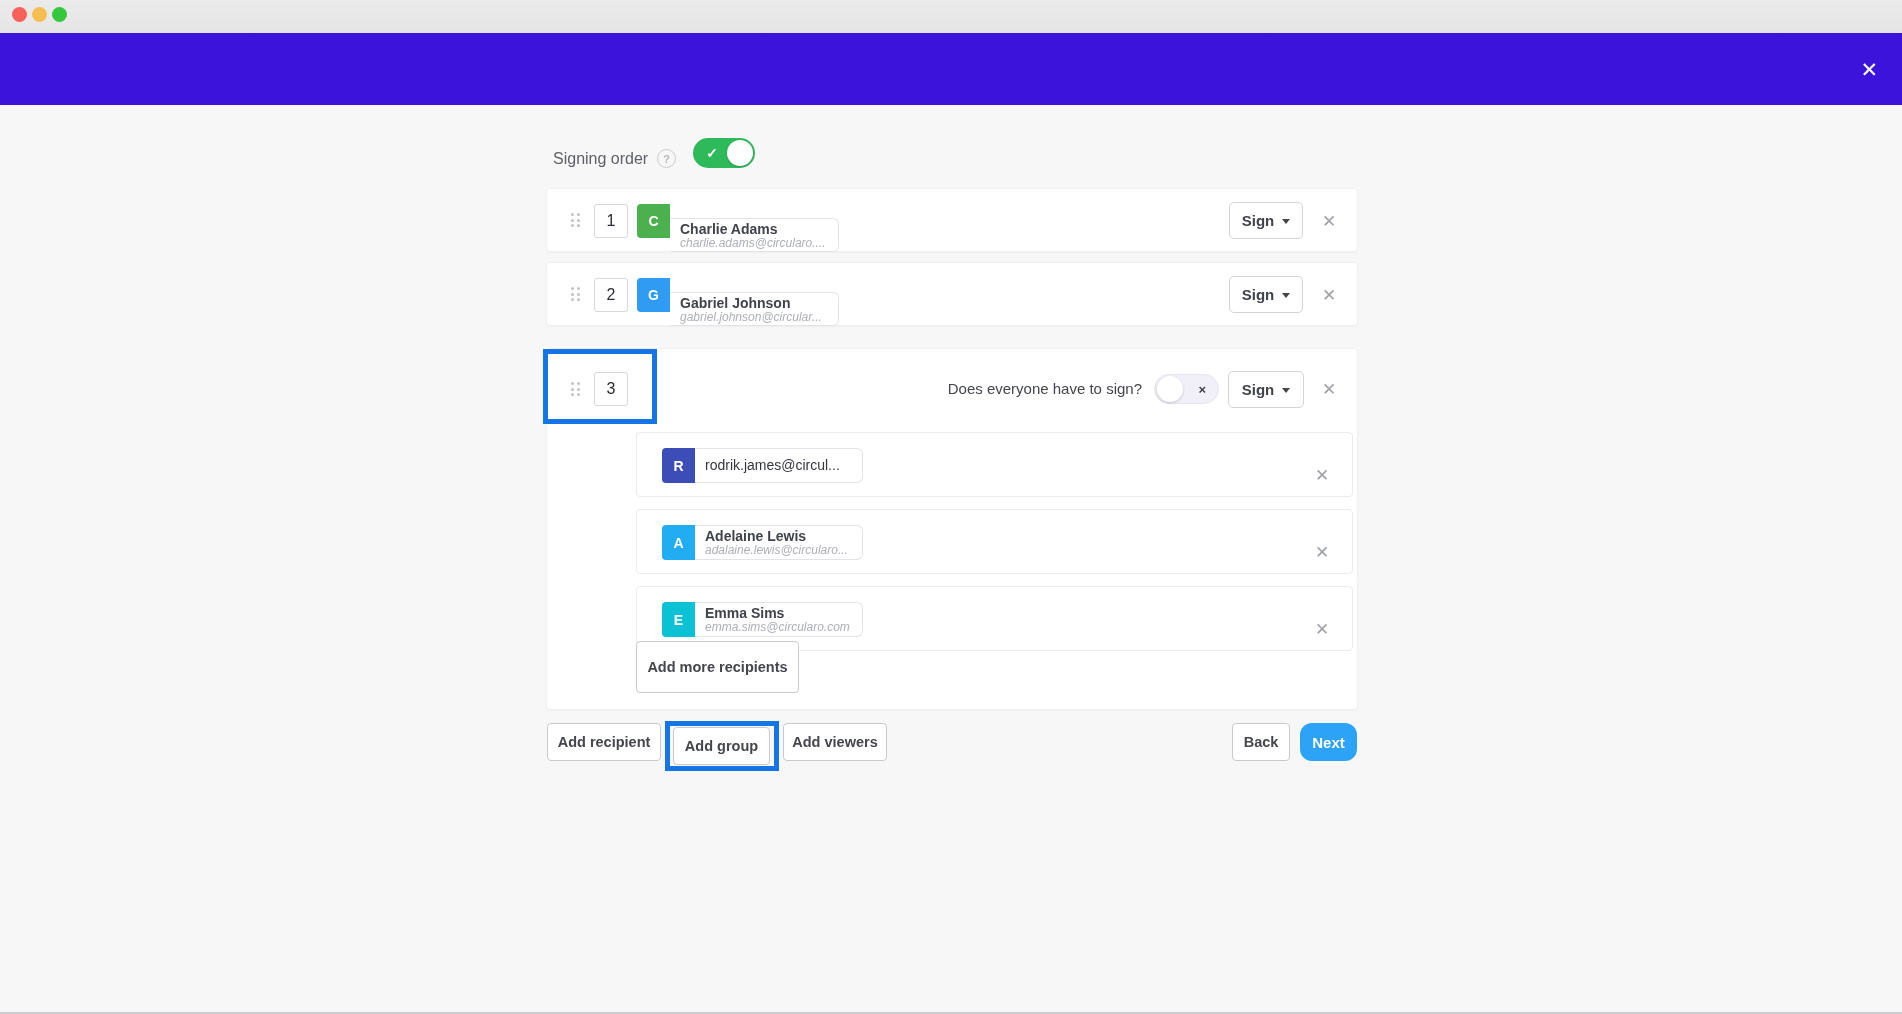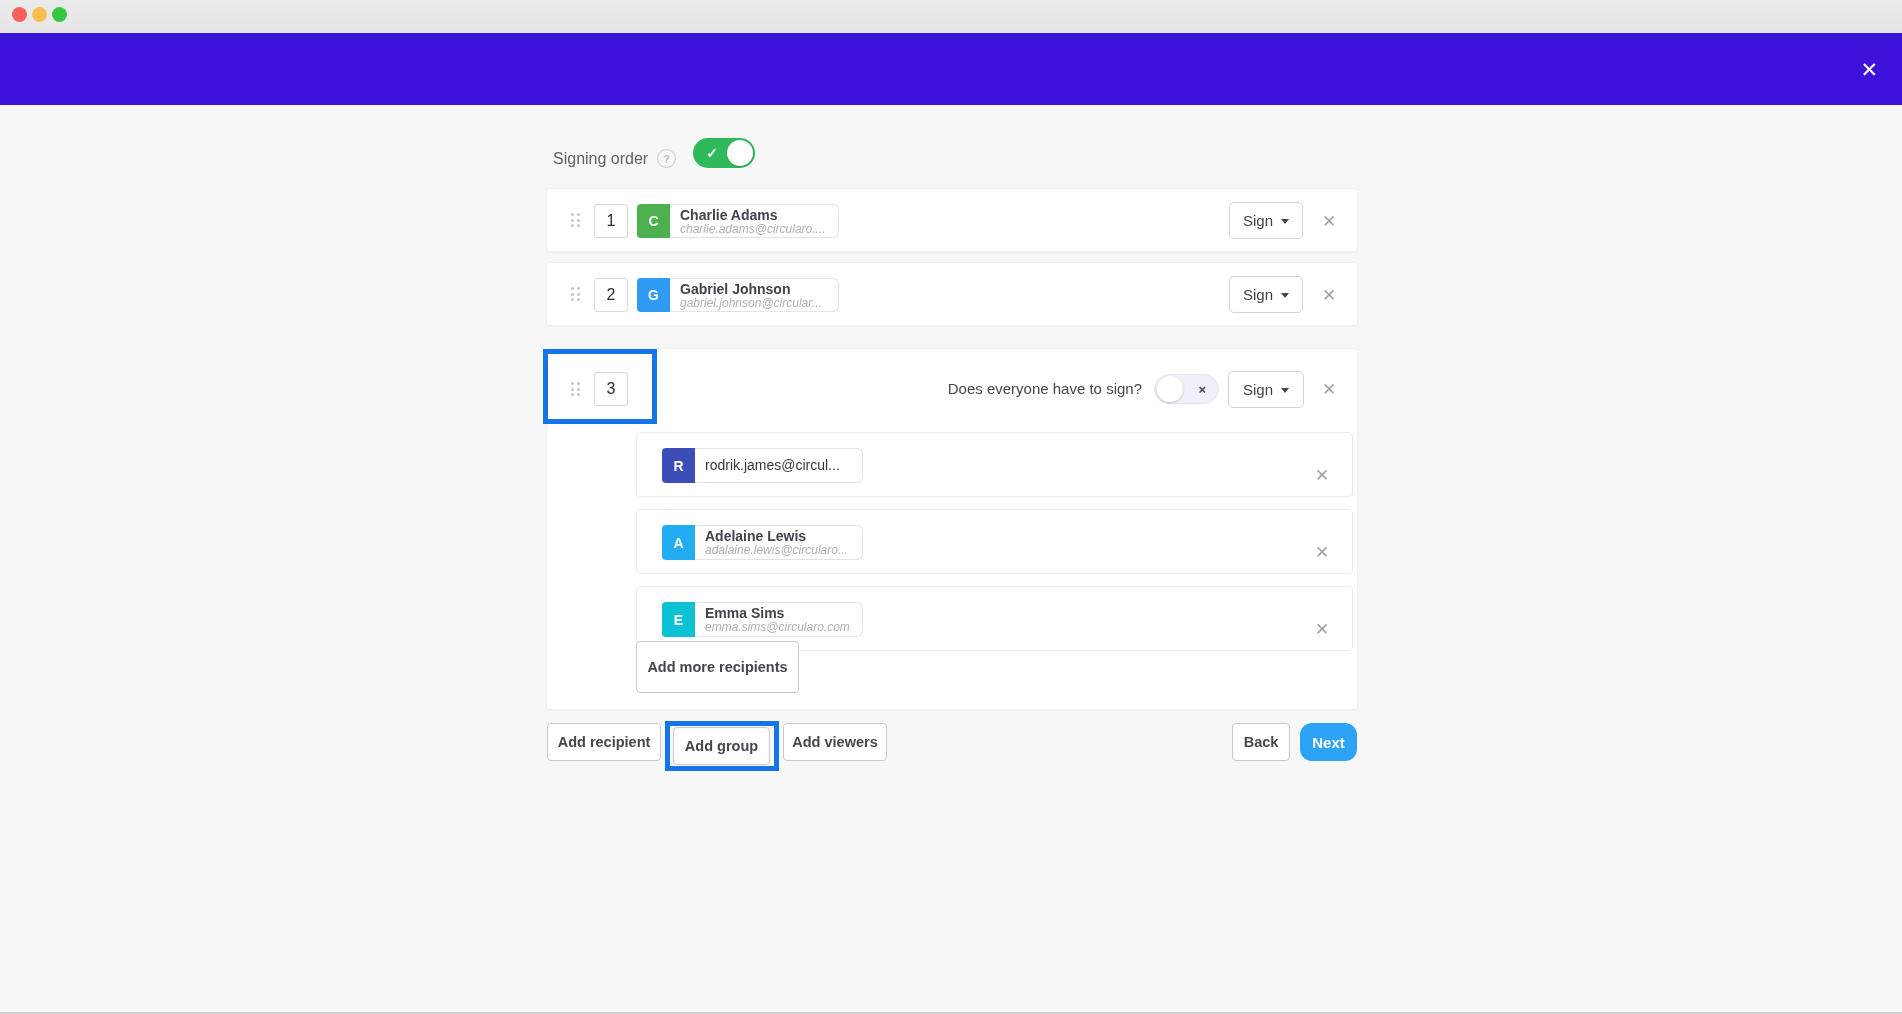--- a/index.html
+++ b/index.html
@@ -37,26 +37,26 @@
   .group{top:348px; height:362px;}
 
   .drag{position:absolute; left:24px; top:50%; transform:translateY(-50%); display:grid; grid-template-columns:3px 3px; gap:2.5px;}
   .drag i{width:3px; height:3px; border-radius:50%; background:#BFC2C8;}
   .group .drag{top:40px;}
 
   .num-box{position:absolute; left:47px; top:15px; width:34px; height:34px; border:1px solid #D8D9DD; border-radius:3px; background:#fff; font-size:16px; color:#2B2E34; display:flex; align-items:center; justify-content:center;}
   .group .num-box{top:23px;}
 
   .avatar{position:absolute; left:90px; top:15px; width:33px; height:34px; border-radius:4px 0 0 4px; color:#fff; font-size:14px; font-weight:700; display:flex; align-items:center; justify-content:center;}
-  .name-box{position:absolute; left:123px; top:15px; width:169px; height:34px; border:1px solid #E2E3E7; border-left:none; border-radius:0 6px 6px 0; background:#fff; padding:3px 8px 0 10px; overflow:hidden;}
+  .name-box{position:absolute; left:123px; top:29px; width:169px; height:34px; border:1px solid #E2E3E7; border-left:none; border-radius:0 6px 6px 0; background:#fff; padding:3px 8px 0 10px; overflow:hidden;}
   .name{font-size:14px; font-weight:700; color:#3F434B; line-height:15px; white-space:nowrap;}
   .email{font-size:12px; color:#ACAFB6; line-height:13px; white-space:nowrap;font-style:italic;}
 
   .sign-btn{position:absolute; left:682px; top:13px; width:74px; height:37px; border:1px solid #D3D4D8; border-radius:5px; background:#fff; display:flex; align-items:center; justify-content:center; cursor:pointer;}
-  .sign-btn .lbl{font-size:15px; font-weight:400; color:#3F434B;}
+  .sign-btn .lbl{font-size:15px; font-weight:700; color:#3F434B;}
   .caret{width:0; height:0; border-left:4.5px solid transparent; border-right:4.5px solid transparent; border-top:5.5px solid #43464D; margin-left:8px; margin-top:2px;}
   .row-x{position:absolute; left:770px; top:0; width:24px; height:64px; display:flex; align-items:center; justify-content:center; color:#9FA3A9; font-size:17px; font-weight:300; cursor:pointer;}
 
   
   .question{position:absolute; right:215px; top:31px; font-size:15px; color:#43464D; white-space:nowrap;}
   .toggle-off{position:absolute; left:607px; top:25px; width:65px; height:30px; border-radius:15px; background:#F1EFF8; border:1px solid #E8E5F2; cursor:pointer;}
   .toggle-off .knob{position:absolute; left:2px; top:1px; width:26px; height:26px; border-radius:50%; background:#fff; box-shadow:0 1px 3px rgba(0,0,0,.18);}
   .toggle-off .xmark{position:absolute; right:12px; top:50%; transform:translateY(-50%); color:#3E4148; font-size:13px; font-weight:700;}
   .group .sign-btn{left:681px; top:22px; width:76px;}
   .group .row-x{top:10px; height:60px;}

